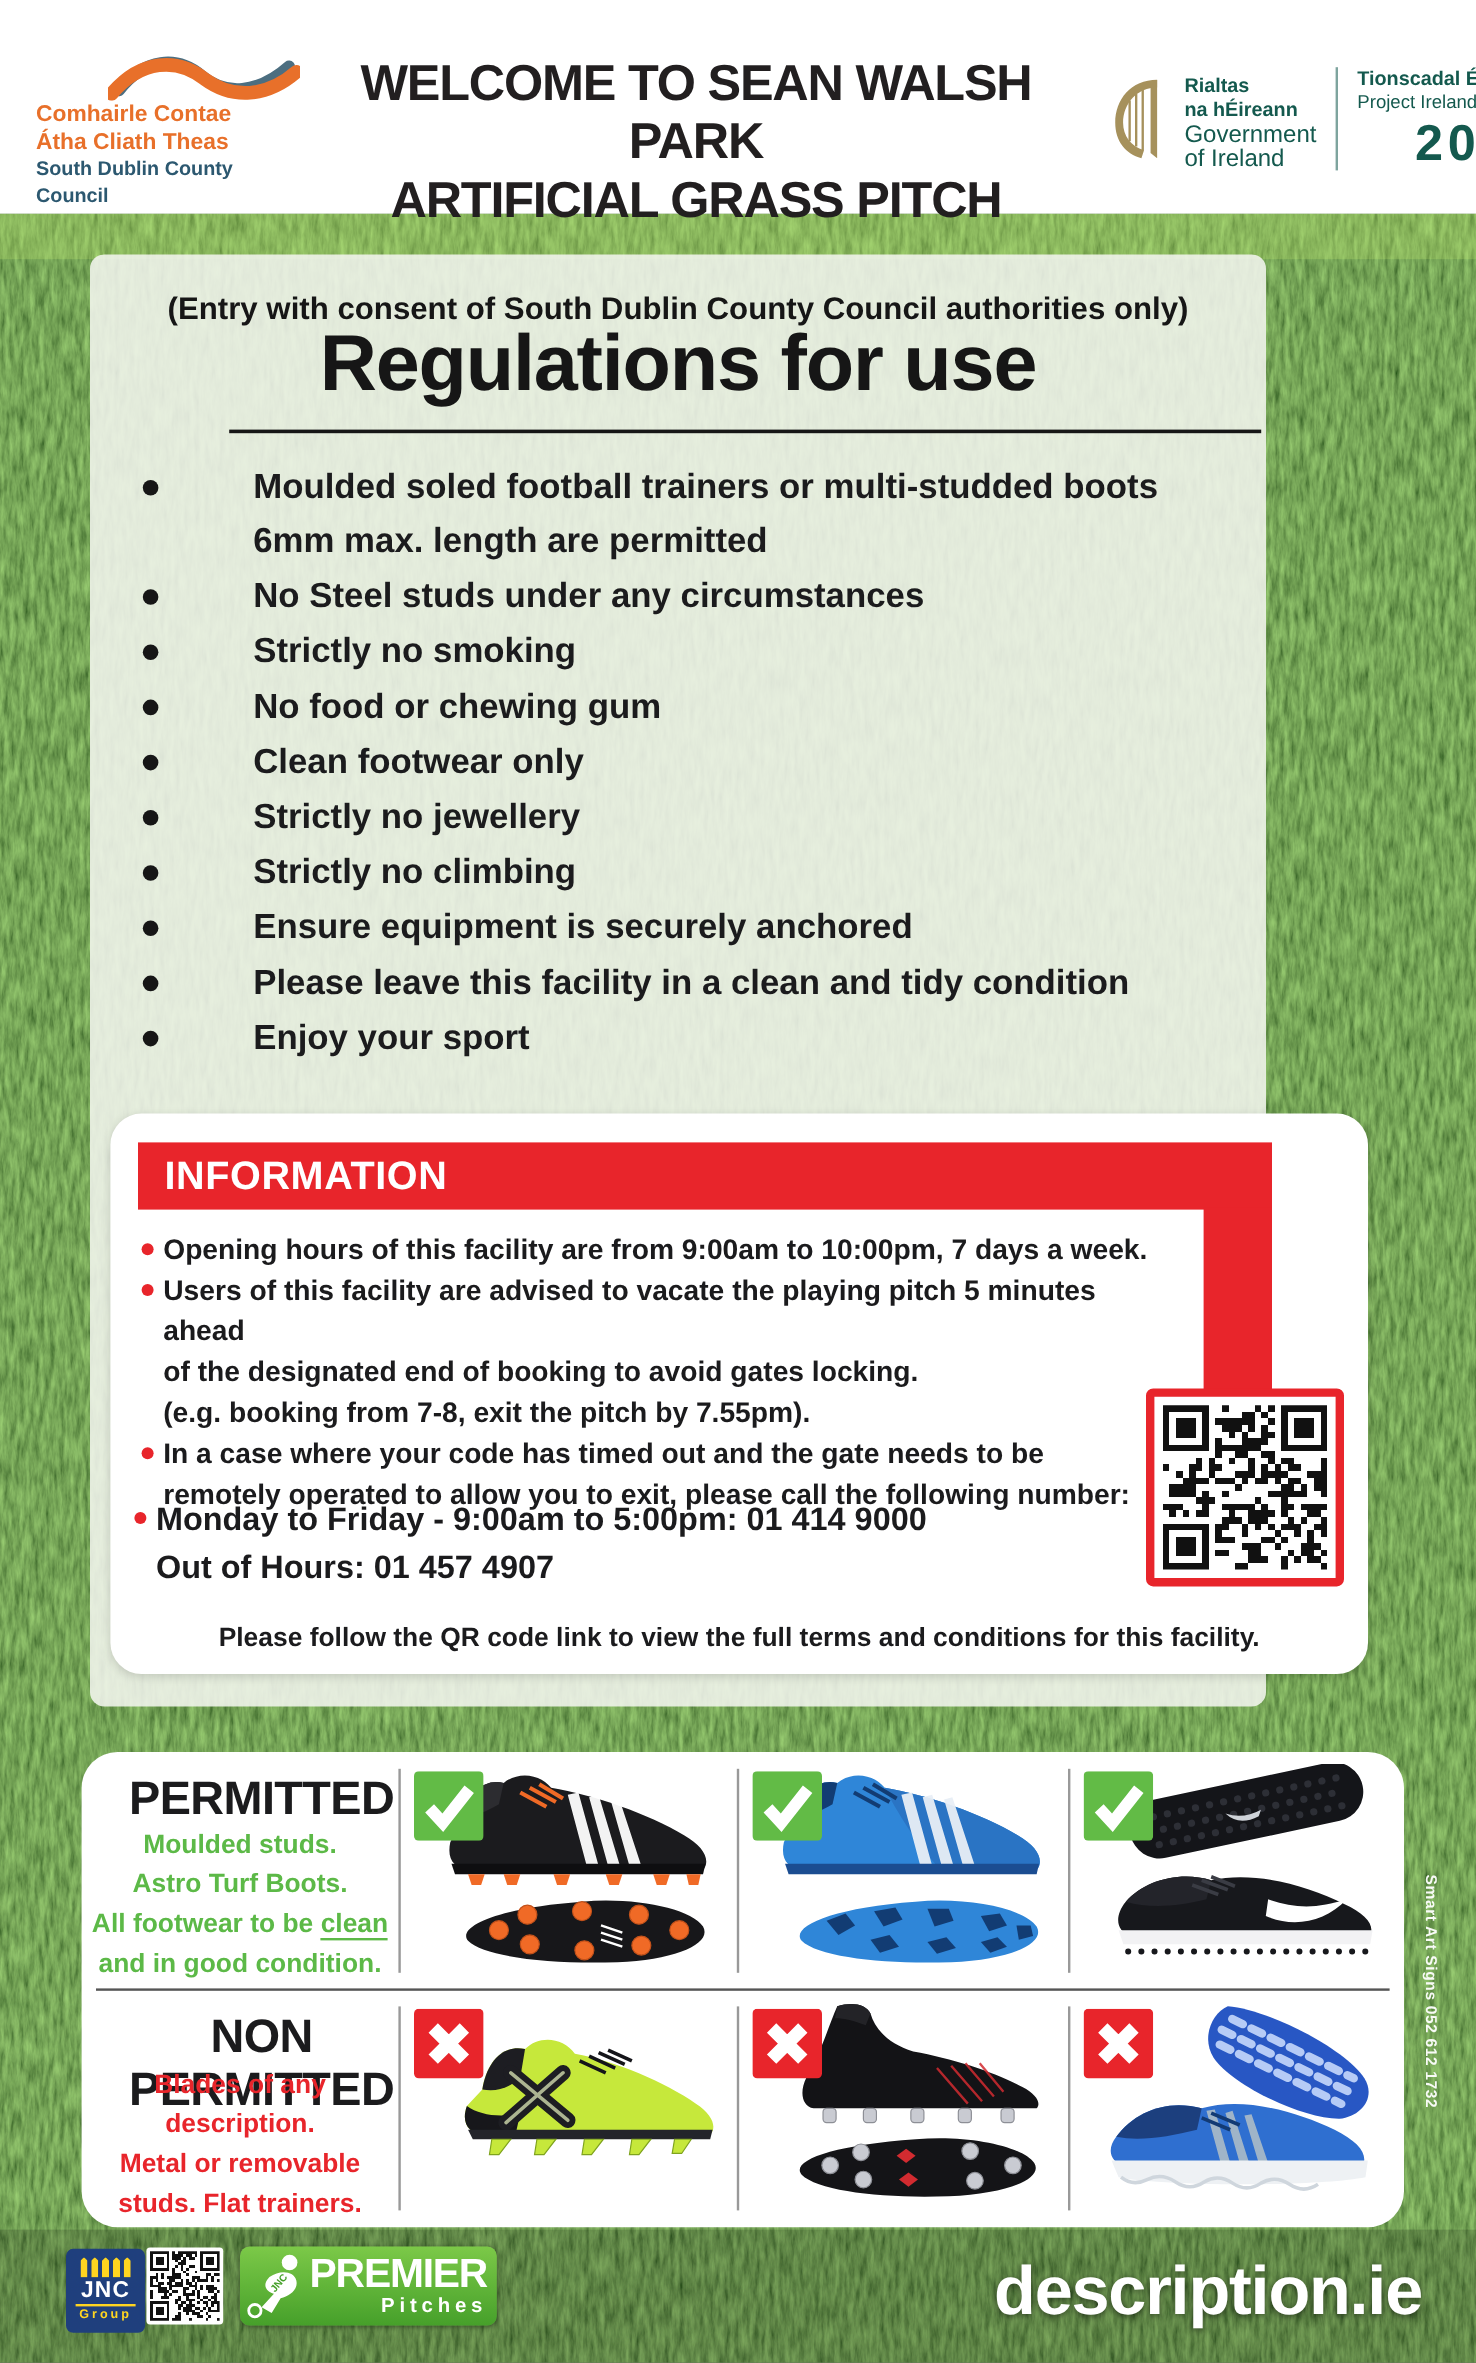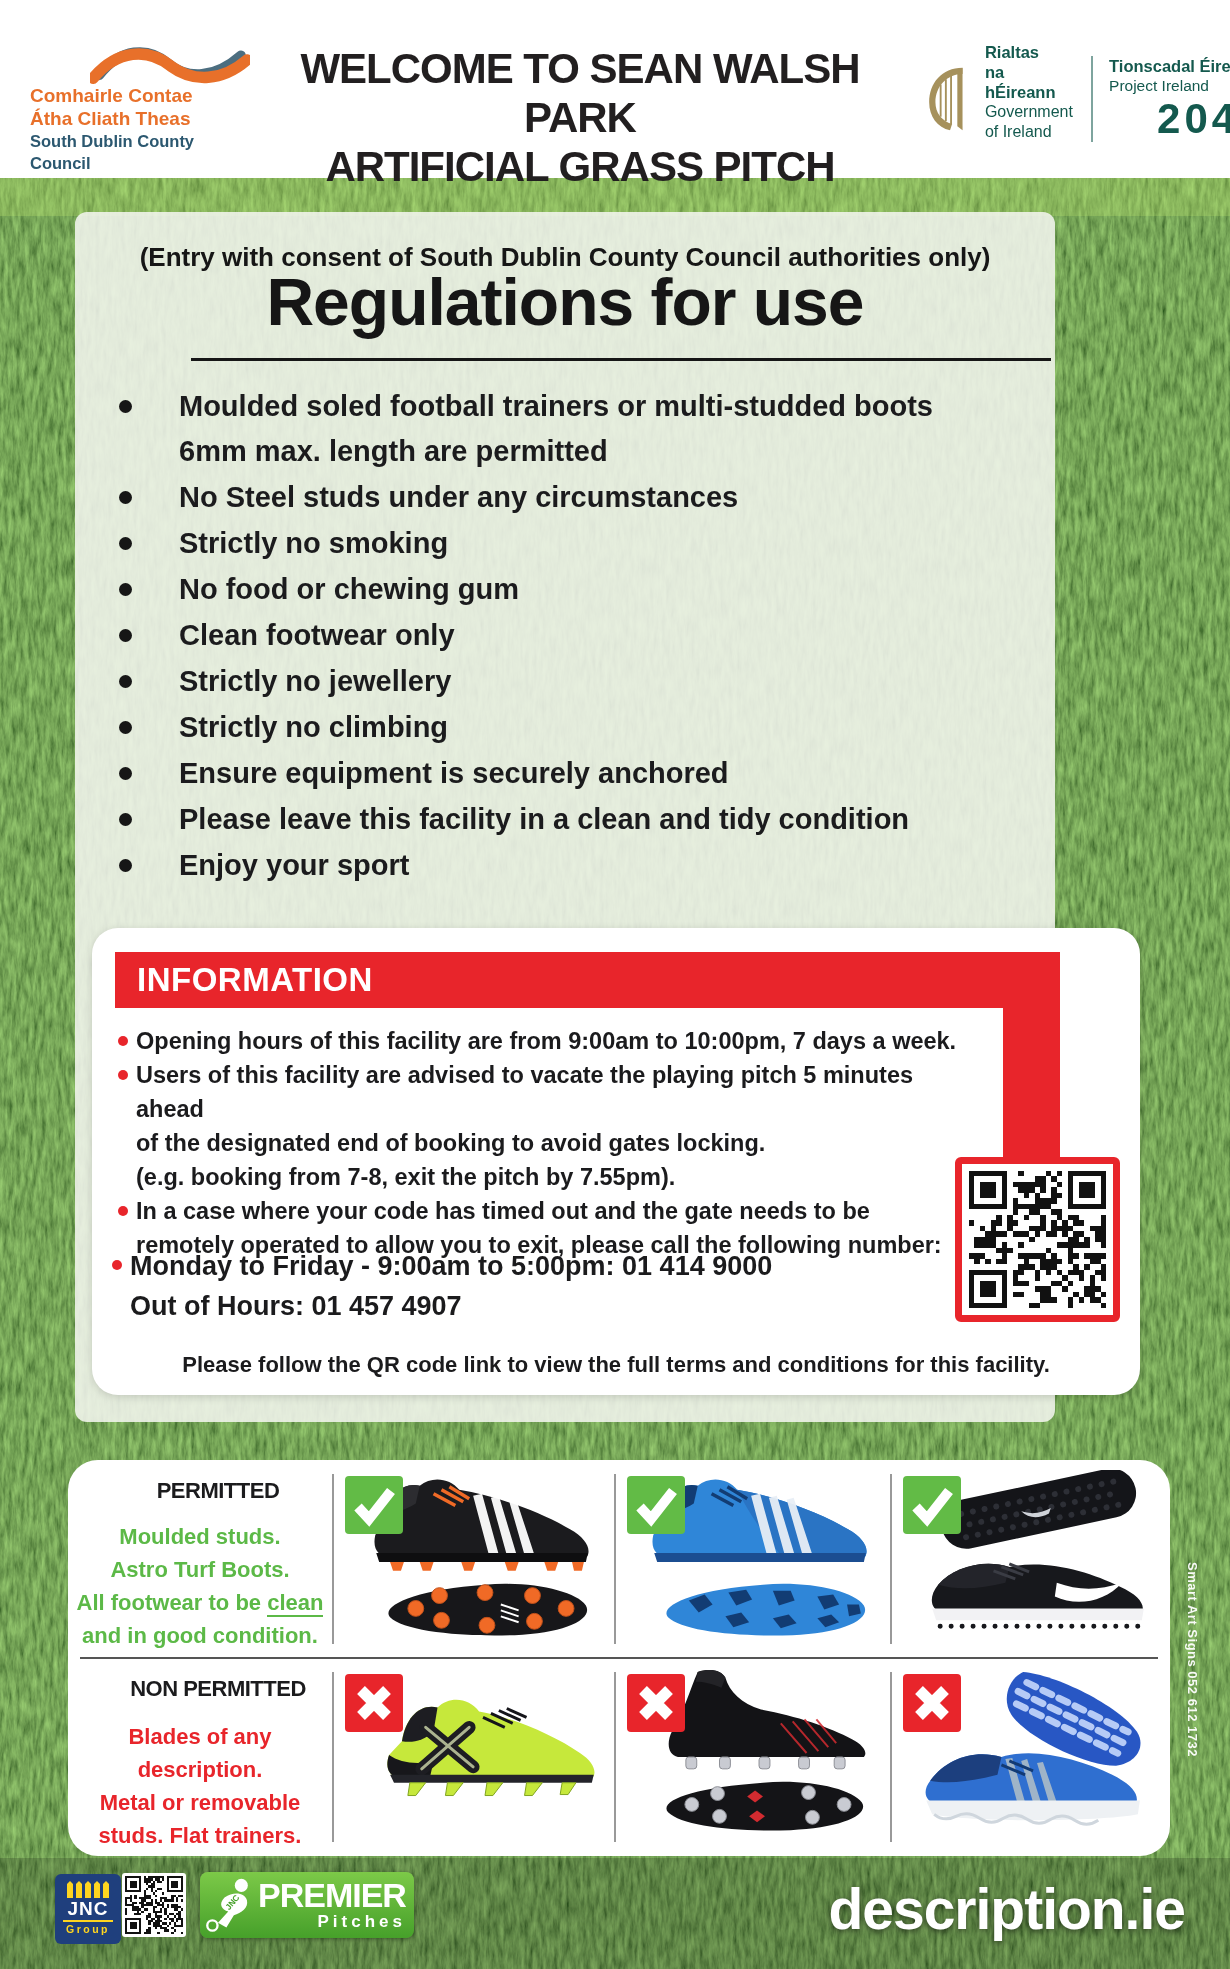--- a/index.html
+++ b/index.html
@@ -12,41 +12,41 @@
   .sdcc{position:absolute;left:30px;top:42px;width:215px;}
   .sdcc .waves{display:block;margin-left:60px;}
   .sdcc .l1{font-size:19px;font-weight:bold;color:var(--council-orange,#E8702A);line-height:23px;}
   .sdcc .l3{font-size:16.5px;font-weight:bold;color:var(--council-navy,#2C5870);line-height:22px;}
   .main-title{position:absolute;left:255px;top:44px;width:650px;text-align:center;
       font-size:42px;line-height:49px;font-weight:800;color:#221f20;letter-spacing:-1px;}
   .gov{position:absolute;left:925px;top:42px;height:100px;display:flex;align-items:flex-end;}
   .gov .harp{margin-top:4px;}
   .gov-col{margin-left:14px;color:var(--gov-green,#14594E);}
   .gov-col .b{font-weight:bold;font-size:16.5px;line-height:20px;}
-  .gov-col .r{font-size:16px;line-height:20px;}
+  .gov-col .r{font-size:20px;line-height:20px;}
   .gov-div{width:2px;height:86px;background:var(--gov-green,#14594E);opacity:.55;margin:2px 0 0 16px;}
   .proj-col{margin-left:16px;color:var(--gov-green,#14594E);}
   .proj-col .b{font-weight:bold;font-size:16.5px;line-height:20px;}
   .proj-col .r{font-size:15.5px;line-height:20px;}
   .proj-col .y2040{font-size:42px;line-height:46px;font-weight:600;letter-spacing:4px;margin-left:48px;}
 
   
   .grass-wrap{position:absolute;left:0;top:178px;width:1230px;height:1791px;background:#24420f;}
   .grass-wrap svg{display:block;}
 
   
   .reg-panel{position:absolute;left:75px;top:212px;width:980px;height:1210px;border-radius:12px;
      background:rgba(243,245,238,0.88);z-index:3;}
   .reg-sub{position:absolute;left:0;top:30px;width:100%;text-align:center;font-size:26px;font-weight:bold;color:#161616;}
   .reg-title{position:absolute;left:0;top:52px;width:100%;text-align:center;font-size:66px;font-weight:800;color:#161616;letter-spacing:-1px;}
   .reg-hr{position:absolute;left:116px;top:146px;width:860px;height:3px;background:#161616;}
   .reg-list{position:absolute;left:44px;top:172px;width:1000px;list-style:none;margin:0;padding:0;}
   .reg-li{display:flex;align-items:flex-start;margin-bottom:1px;}
   .bdot{flex:0 0 13px;width:13px;height:13px;border-radius:50%;background:#161616;margin:16px 47px 0 0;}
-  .reg-text{font-size:29px;line-height:45px;font-weight:bold;color:#1b1b1d;}
+  .reg-text{font-size:29px;line-height:45px;font-weight:bold;color:#1b1b1d;margin-left:32px;}
 
   
   .info-box{position:absolute;left:17px;top:716px;width:1048px;height:467px;background:#fff;border-radius:26px;
      box-shadow:0 2px 8px rgba(0,0,0,.15);}
   .info-bar{position:absolute;left:23px;top:24px;width:945px;height:56px;background:var(--red,#E8252B);
      color:#fff;font-size:33px;font-weight:800;letter-spacing:.5px;line-height:56px;padding-left:22px;}
   .info-stripe{position:absolute;left:911px;top:78px;width:57px;height:156px;background:var(--red,#E8252B);}
   .qr-box{position:absolute;left:863px;top:229px;width:165px;height:165px;border:7px solid var(--red,#E8252B);
      border-radius:6px;background:#fff;padding:7px;}
   .qr-box svg{width:137px;height:137px;display:block;}
@@ -56,21 +56,21 @@
   .ib-lines{font-size:23.5px;line-height:34px;font-weight:bold;color:#1b1b1d;}
   .hours{position:absolute;left:20px;top:318px;display:flex;align-items:flex-start;}
   .hours .rdot{margin-top:14px;}
   .hours-lines{font-size:27px;line-height:40px;font-weight:bold;color:#1b1b1d;}
   .qr-note{position:absolute;left:0;top:424px;width:100%;text-align:center;font-size:22px;font-weight:bold;color:#1b1b1d;}
 
   
   .boots-panel{position:absolute;left:68px;top:1460px;width:1102px;height:396px;background:#fff;border-radius:30px;z-index:3;}
   .hdiv{position:absolute;left:12px;top:197px;width:1078px;height:2px;background:#555;}
   .vdiv{position:absolute;width:1.5px;background:#999;}
-  .cell-title{position:absolute;width:264px;text-align:center;font-size:22px;font-weight:800;color:#1b1b1d;letter-spacing:-.5px;padding-left:36px;}
+  .cell-title{position:absolute;width:264px;text-align:center;font-size:39px;font-weight:800;color:#1b1b1d;letter-spacing:-.5px;padding-left:36px;}
   .desc{position:absolute;width:264px;text-align:center;font-size:22px;font-weight:bold;line-height:33px;}
   .desc.green{color:var(--green-text,#5CB947);}
   .desc.red{color:var(--red,#E8252B);}
   .desc .u{border-bottom:2.5px solid var(--green-text,#5CB947);}
   .badge{position:absolute;width:58px;height:58px;z-index:4;}
   .bootimg{position:absolute;width:258px;height:178px;}
   .bootimg svg{width:100%;height:100%;display:block;}
 
   
   .side-note{position:absolute;left:1185px;top:1562px;writing-mode:vertical-rl;font-size:13px;

